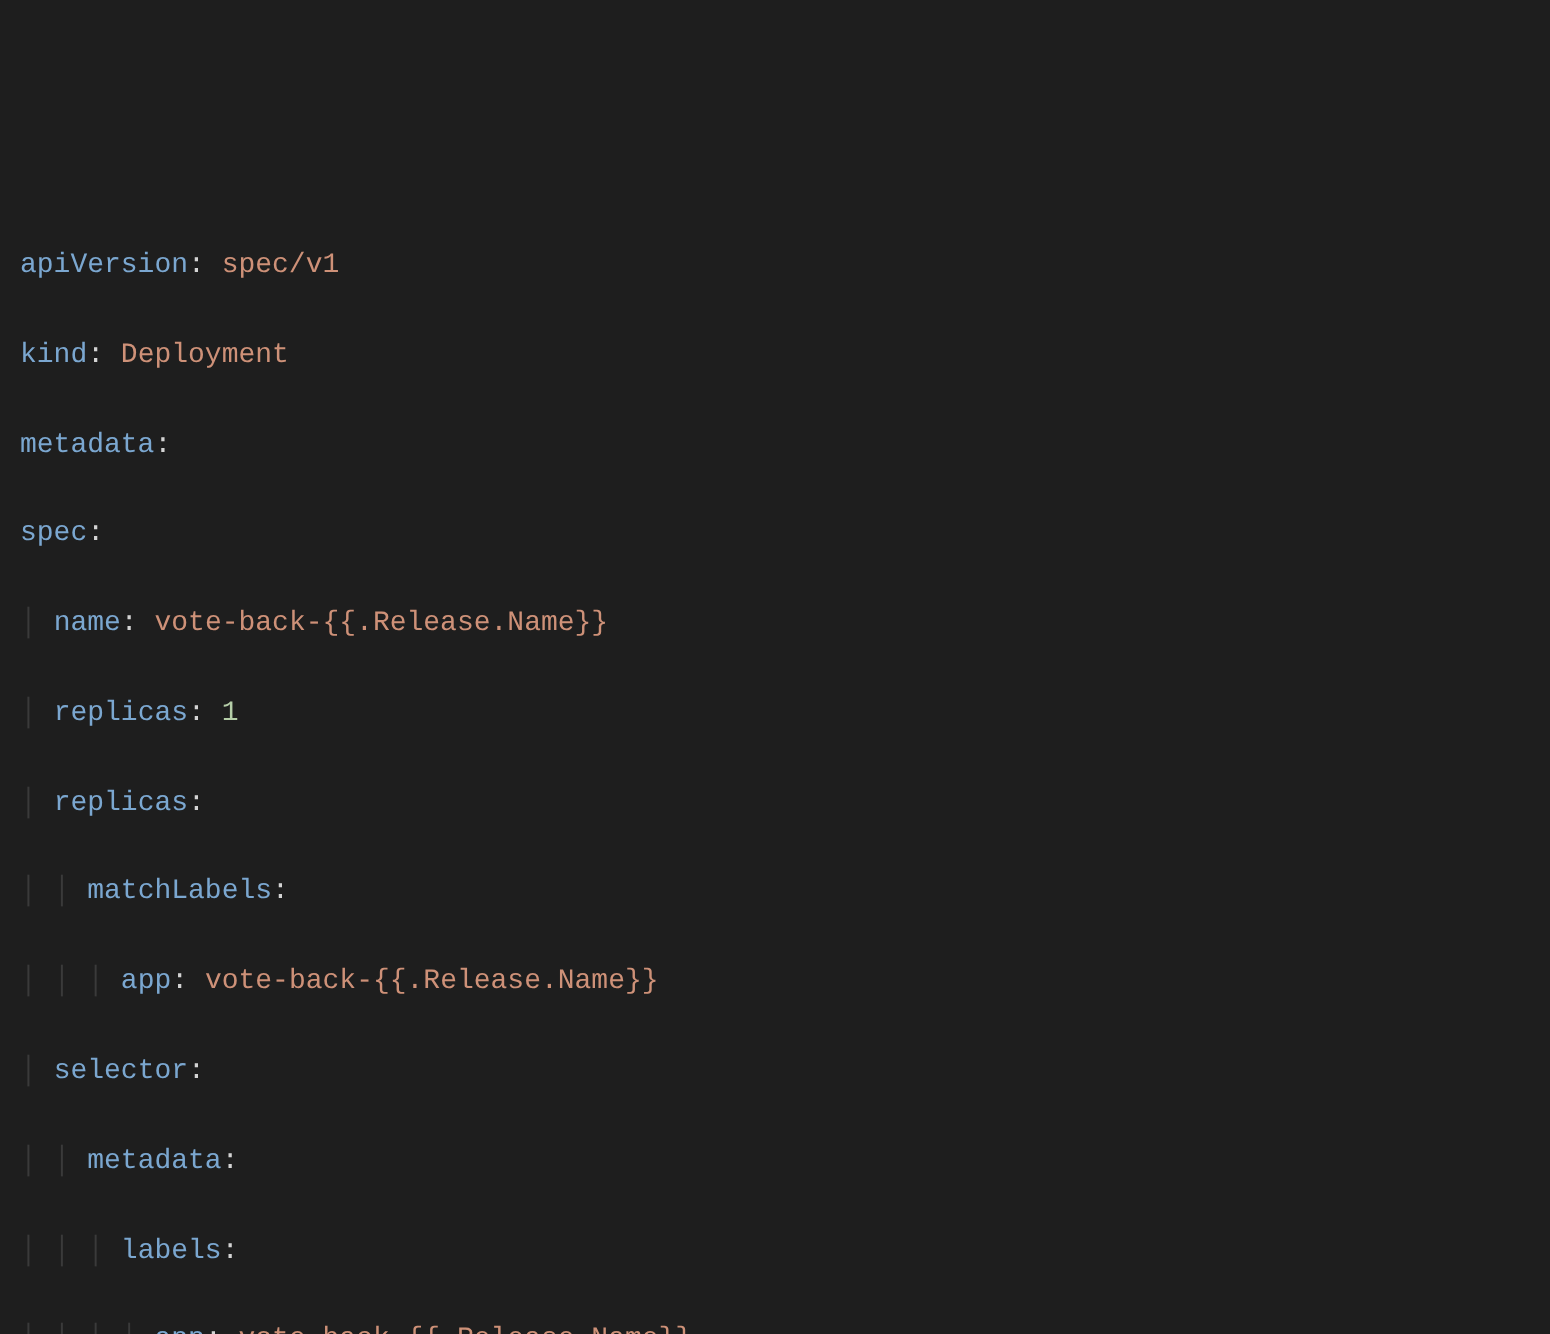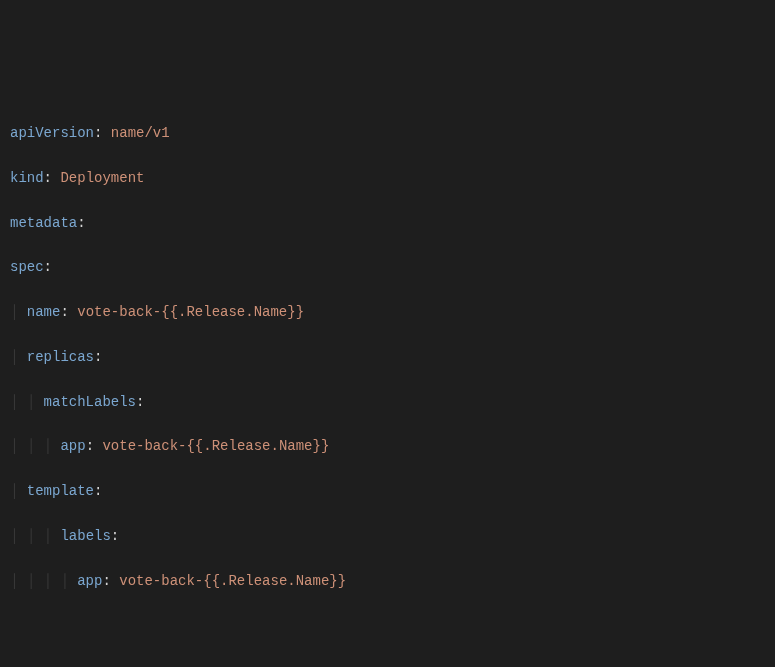--- a/index.html
+++ b/index.html
@@ -44,29 +44,31 @@
     .code-container {
       position: relative;
     }
   </style>
 </head>
 <body>
 
 
 
 <div class="code-container">
-<div class="line"><span class="key">apiVersion</span><span class="colon">: </span><span class="value-plain">name/v1</span></div>
+<div class="line"><span class="key">apiVersion</span><span class="colon">: </span><span class="value-plain">spec/v1</span></div>
 <div class="line"><span class="key">kind</span><span class="colon">: </span><span class="value-plain">Deployment</span></div>
 <div class="line"><span class="key">metadata</span><span class="colon">:</span></div>
 <div class="line"><span class="key">spec</span><span class="colon">:</span></div>
 <div class="line"><span style="color:#3a3a3a;">│ </span><span class="key">name</span><span class="colon">: </span><span class="value-plain">vote-back-{{.Release.Name}}</span></div>
+<div class="line"><span style="color:#3a3a3a;">│ </span><span class="key">replicas</span><span class="colon">: </span><span class="value-num">1</span></div>
 <div class="line"><span style="color:#3a3a3a;">│ </span><span class="key">replicas</span><span class="colon">:</span></div>
 <div class="line"><span style="color:#3a3a3a;">│ │ </span><span class="key">matchLabels</span><span class="colon">:</span></div>
 <div class="line"><span style="color:#3a3a3a;">│ │ │ </span><span class="key">app</span><span class="colon">: </span><span class="value-plain">vote-back-{{.Release.Name}}</span></div>
-<div class="line"><span style="color:#3a3a3a;">│ </span><span class="key">template</span><span class="colon">:</span></div>
+<div class="line"><span style="color:#3a3a3a;">│ </span><span class="key">selector</span><span class="colon">:</span></div>
+<div class="line"><span style="color:#3a3a3a;">│ │ </span><span class="key">metadata</span><span class="colon">:</span></div>
 <div class="line"><span style="color:#3a3a3a;">│ │ │ </span><span class="key">labels</span><span class="colon">:</span></div>
 <div class="line"><span style="color:#3a3a3a;">│ │ │ │ </span><span class="key">app</span><span class="colon">: </span><span class="value-plain">vote-back-{{.Release.Name}}</span></div>
 
 
 
 
 
 
 
 

